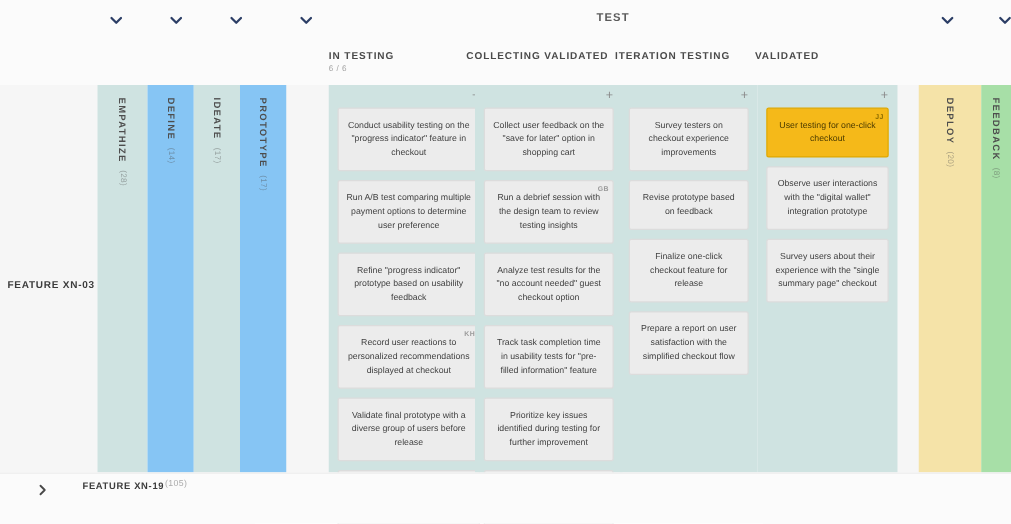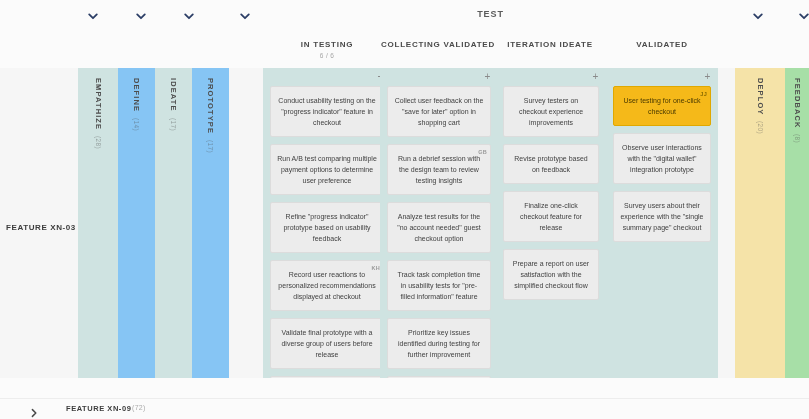--- a/index.html
+++ b/index.html
@@ -46,21 +46,21 @@
   }
   .chev svg { display: block; }
 
   .col-head {
     position: absolute;
     top: 40px;
     font-size: 8px;
     font-weight: bold;
     letter-spacing: 0.75px;
     color: #4a4a4a;
-    text-align: center;
+    text-align: left;
     white-space: nowrap;
   }
   .col-head .count {
     display: block;
     margin-top: 3px;
     font-size: 6.5px;
     font-weight: normal;
     letter-spacing: 0.4px;
     color: #a6a6a6;
   }
@@ -236,21 +236,21 @@
         </div>
         <div class="chev" style="left: 797px;">
           <svg viewBox="0 0 14 14" width="14" height="14">
             <path d="M3.2 5.4 L7 9.2 L10.8 5.4" fill="none" stroke="#2c3e66" stroke-width="1.8" stroke-linecap="round" stroke-linejoin="round"></path>
           </svg>
         </div>
       </div>
     <div id="col-heads">
         <div class="col-head" style="left: 263px; width: 128px;"><span>IN TESTING</span><span class="count">6 / 6</span></div>
         <div class="col-head" style="left: 373px; width: 130px;"><span>COLLECTING VALIDATED</span></div>
-        <div class="col-head" style="left: 492px; width: 116px;"><span>ITERATION IDEATE</span></div>
+        <div class="col-head" style="left: 492px; width: 116px;"><span>ITERATION TESTING</span></div>
         <div class="col-head" style="left: 604px; width: 116px;"><span>VALIDATED</span></div>
       </div>
   </div>
 
   <div class="lane">
     <div class="row-label">FEATURE XN-03</div>
     <div id="bands">
         <div class="band" style="left: 78px; width: 40px; background: rgb(207, 227, 225);">
           <div class="band-label">EMPATHIZE<span class="bcount"> (28)</span></div>
         </div>
@@ -307,22 +307,22 @@
           <div style="padding-top: 12px;">
             <div class="card highlight" style="width: 98px;"><span class="avatar">JJ</span><span>User testing for one-click checkout</span></div>
             <div class="card" style="width: 98px;"><span>Observe user interactions with the "digital wallet" integration prototype</span></div>
             <div class="card" style="width: 98px;"><span>Survey users about their experience with the "single summary page" checkout</span></div>
           </div>
         </div>
       </div>
   </div>
 
   <div class="bottom-rows" id="bottom-rows">
-      <div class="frow" style="top: 20px;">
+      <div class="frow" style="top: 0px;">
         <span class="caret"><svg viewBox="0 0 10 10" width="10" height="10">
             <path d="M3.4 1.6 L6.8 5 L3.4 8.4" fill="none" stroke="#4a4a4a" stroke-width="1.5" stroke-linecap="round" stroke-linejoin="round"></path>
           </svg></span>
-        <span class="fname">FEATURE XN-09</span>
-        <span class="fcount" style="left: 132px;">(72)</span>
+        <span class="fname">FEATURE XN-19</span>
+        <span class="fcount" style="left: 132px;">(105)</span>
       </div>
     </div>
 
 </div>
 
 </body></html>

